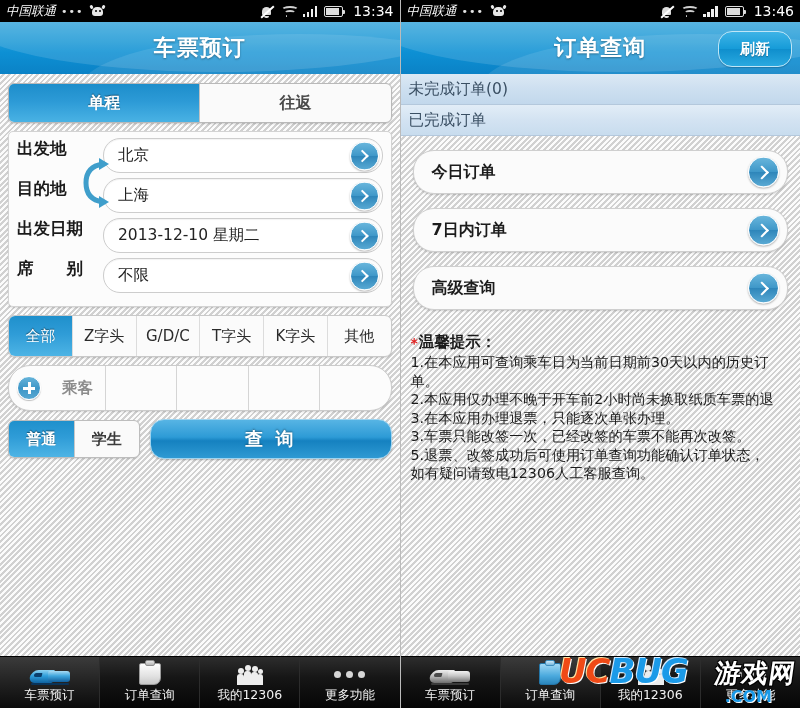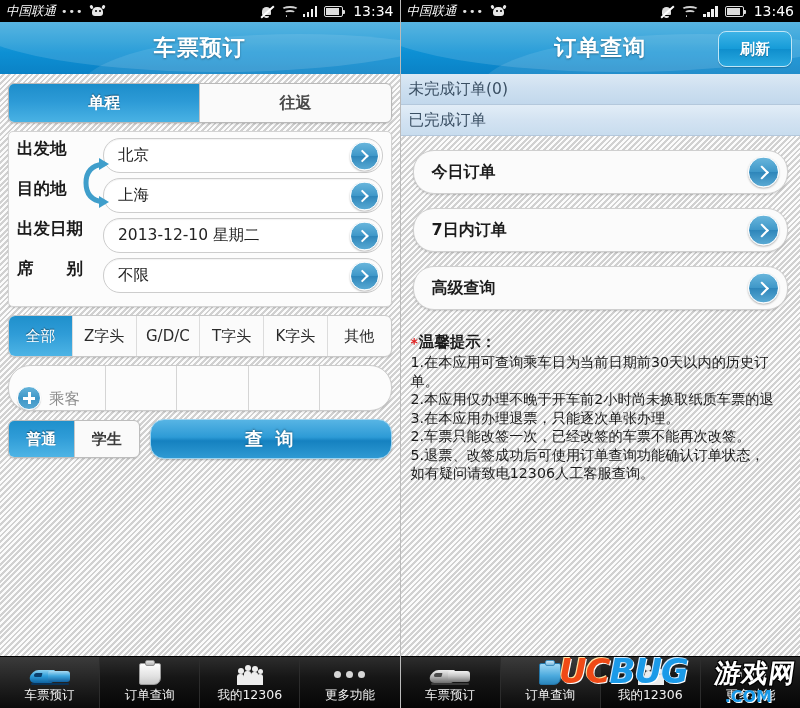--- a/index.html
+++ b/index.html
@@ -54,21 +54,21 @@
   .titlebar{height:52px;flex:none;position:relative;overflow:hidden;
     background:linear-gradient(to bottom,#3fa9dd 0%,#1f9ad6 38%,#0d90d4 58%,#0b82c6 100%);
     display:flex;align-items:center;justify-content:center;}
   .titlebar:before{content:"";position:absolute;left:-10%;top:-60px;width:130%;height:110px;
     border-radius:50%;background:rgba(255,255,255,0.13);}
   .titlebar:after{content:"";position:absolute;right:-30%;bottom:-70px;width:110%;height:110px;
     border-radius:50%;background:rgba(255,255,255,0.10);}
   .title-text{position:relative;z-index:2;color:#fff;font-size:22px;font-weight:bold;
     letter-spacing:1px;text-shadow:0 1px 2px rgba(0,0,0,0.35);}
   .refresh-btn{position:absolute;right:8px;top:9px;z-index:3;
-    width:72px;height:34px;border-radius:8px;
+    width:72px;height:34px;border-radius:14px;
     background:linear-gradient(to bottom,#3eb3e6 0%,#159bd8 50%,#0f8fcd 51%,#2aa9e0 100%);
     border:1px solid #bfe6f7;box-shadow:0 1px 1px rgba(0,0,0,.18);
     display:flex;align-items:center;justify-content:center;
     color:#fff;font-size:15px;font-weight:bold;text-shadow:0 1px 1px rgba(0,0,0,.3);}
 
   
   .content{flex:1;position:relative;overflow:hidden;
     background-color:#e8e8e8;
     background-image:repeating-linear-gradient(135deg,
       rgba(255,255,255,0.85) 0px,rgba(255,255,255,0.85) 2px,
@@ -109,21 +109,21 @@
   .ttabs > div{flex:1;display:flex;align-items:center;justify-content:center;
     font-size:15px;font-weight:normal;color:#2b2b2b;border-left:1px solid #dcdcdc;white-space:nowrap;}
   .ttabs > div:first-child{border-left:none;}
   .ttabs > div.on{color:#fff;text-shadow:0 -1px 1px rgba(0,0,0,.45);
     background:linear-gradient(to bottom,#1f90cc 0%,#2f9cd7 45%,#4db4e5 100%);}
 
   
   .prow{margin:8px 8px 0 8px;height:44px;display:flex;border:1px solid #cbcbcb;
     border-radius:22px;overflow:hidden;background:#fcfcfc;box-shadow:0 1px 2px rgba(0,0,0,.13);}
   .prow .pslot{flex:1;border-left:1px solid #d5d5d5;}
-  .padd{width:88px;display:flex;align-items:flex-end;gap:8px;padding-left:8px;flex:none;}
+  .padd{width:88px;display:flex;align-items:center;gap:21px;padding-left:8px;flex:none;font-weight:bold;}
   .plus{width:22px;height:22px;border-radius:50%;flex:none;
     background:linear-gradient(to bottom,#66b4da 0%,#3d96c7 52%,#58a8d2 100%);
     border:1px solid #fff;box-shadow:0 1px 1px rgba(0,0,0,.25);position:relative;}
   .plus:before,.plus:after{content:"";position:absolute;background:#fff;}
   .plus:before{left:5px;top:9.5px;width:12px;height:3px;}
   .plus:after{top:5px;left:9.5px;height:12px;width:3px;}
   .padd span{font-size:15.5px;color:#8c8c8c;}
 
   
   .actions{margin:8px 8px 0 8px;display:flex;gap:10px;align-items:center;}
@@ -467,21 +467,21 @@
 
       <div class="tips">
         <div class="tips-title">
           <span class="star">*</span>
           <span>温馨提示：</span>
         </div>
         <div class="tips-line">1.在本应用可查询乘车日为当前日期前30天以内的历史订</div>
         <div class="tips-line">单。</div>
         <div class="tips-line">2.本应用仅办理不晚于开车前2小时尚未换取纸质车票的退</div>
         <div class="tips-line">3.在本应用办理退票，只能逐次单张办理。</div>
-        <div class="tips-line">2.车票只能改签一次，已经改签的车票不能再次改签。</div>
+        <div class="tips-line">3.车票只能改签一次，已经改签的车票不能再次改签。</div>
         <div class="tips-line">5.退票、改签成功后可使用订单查询功能确认订单状态，</div>
         <div class="tips-line">如有疑问请致电12306人工客服查询。</div>
       </div>
 
     </div>
 
     <div class="navbar">
       <div class="navitem">
         <span class="navicon">
           <span class="ic-train gray">

